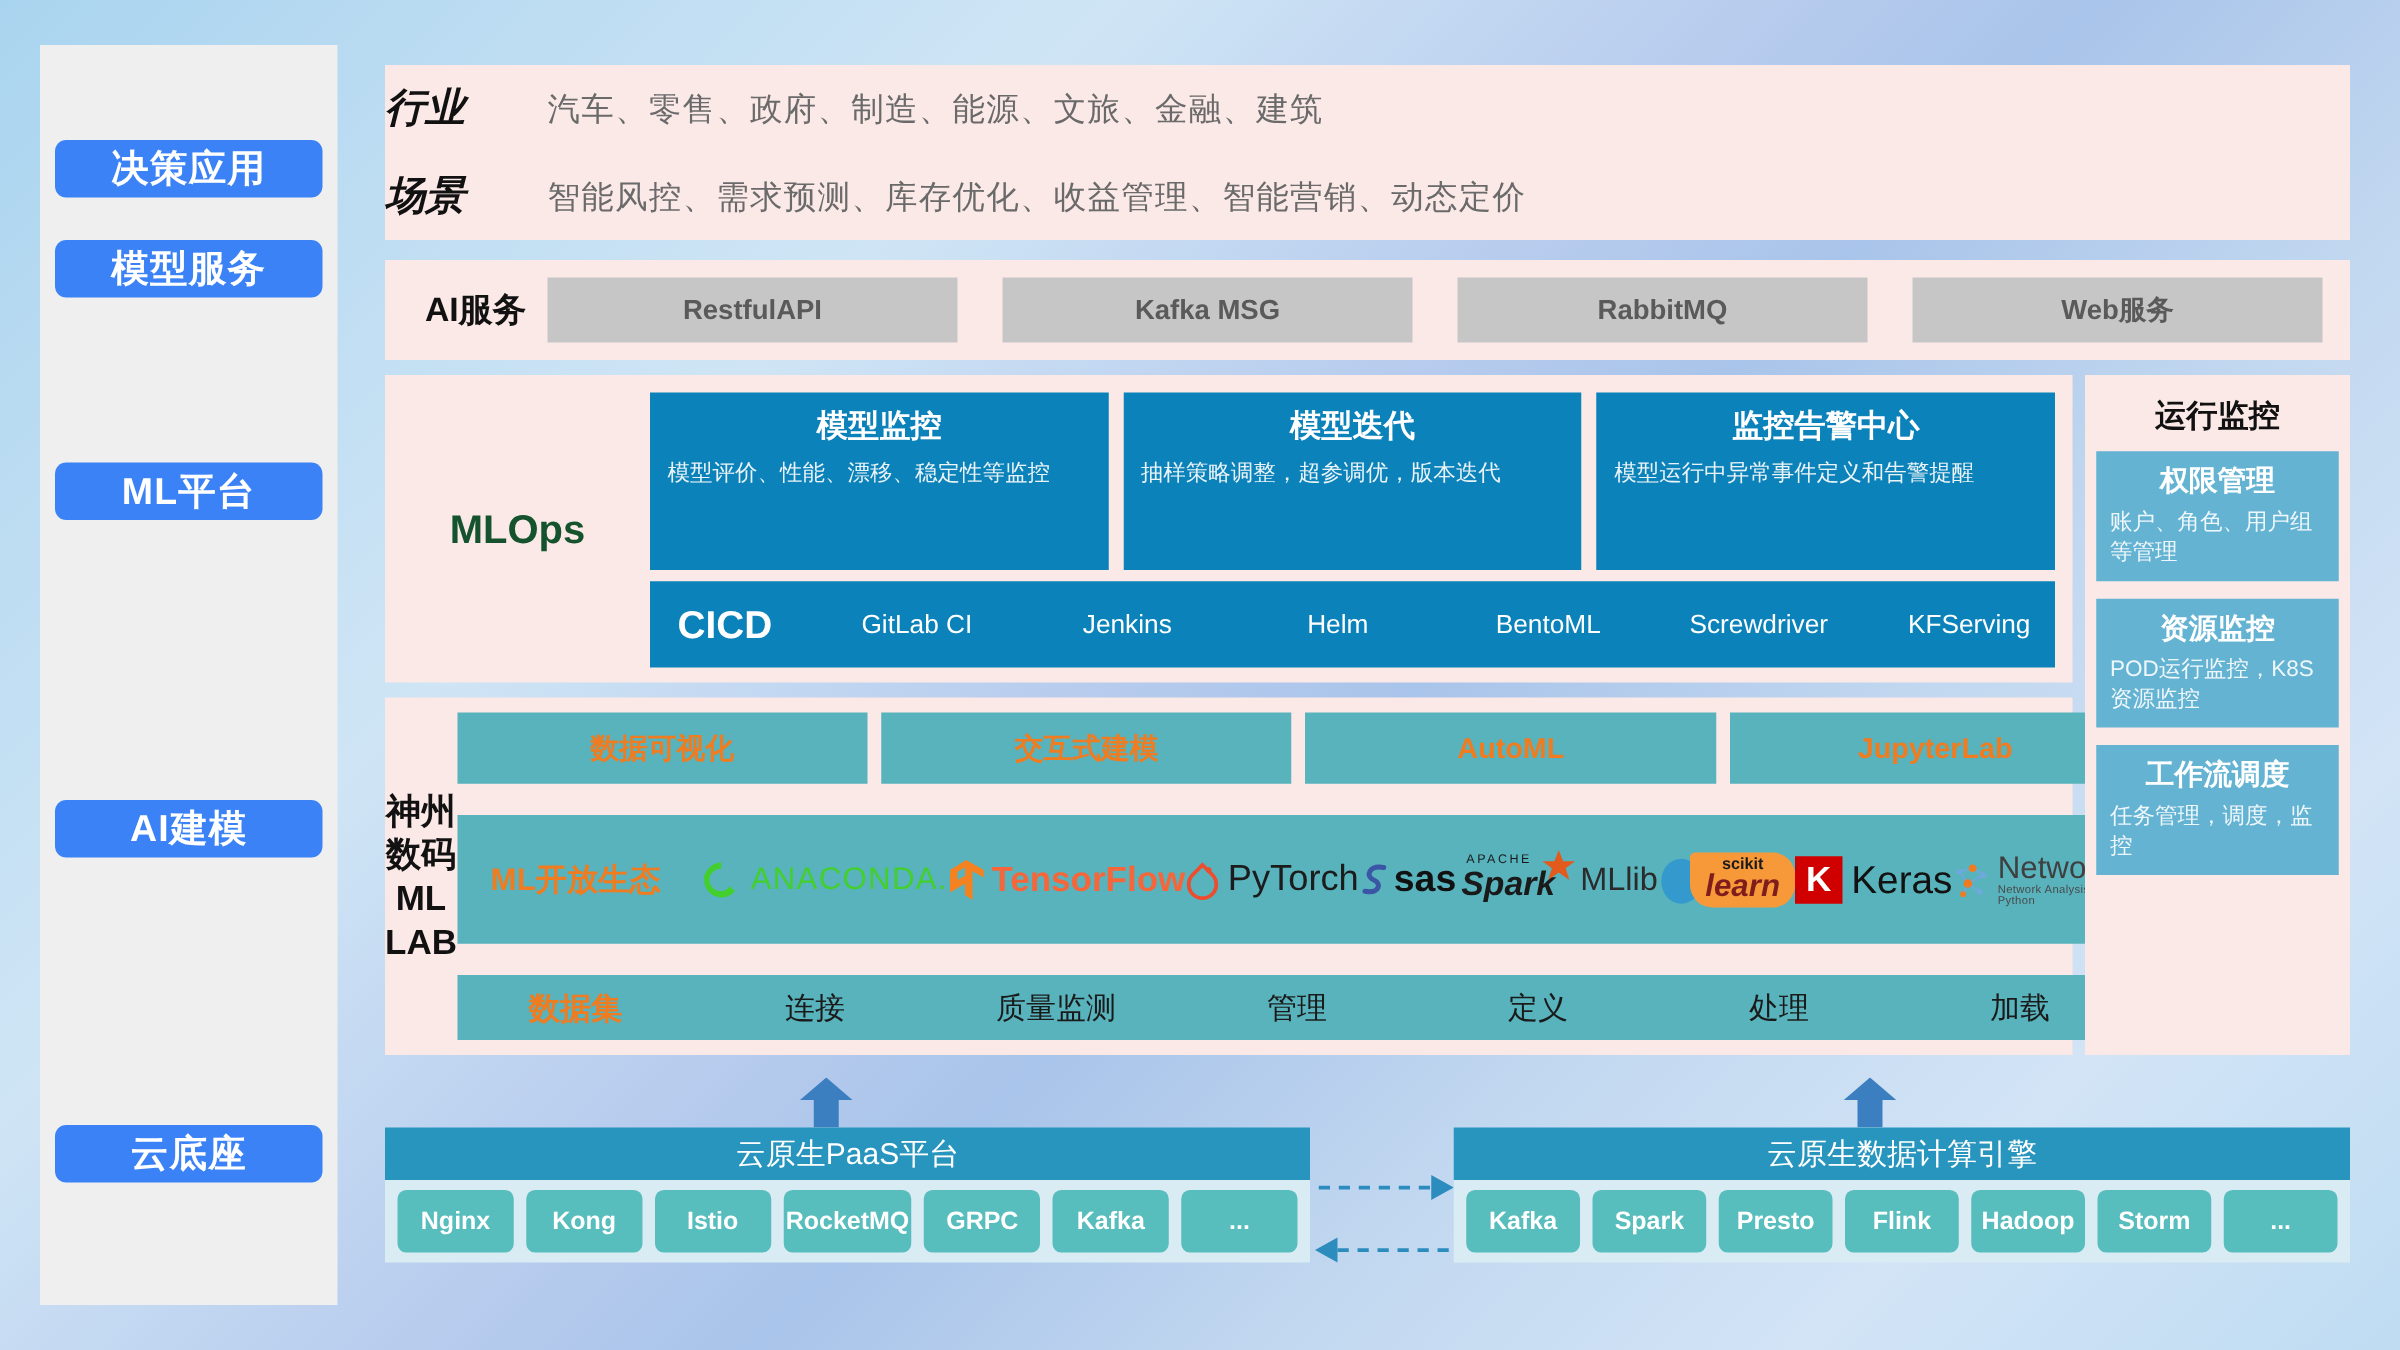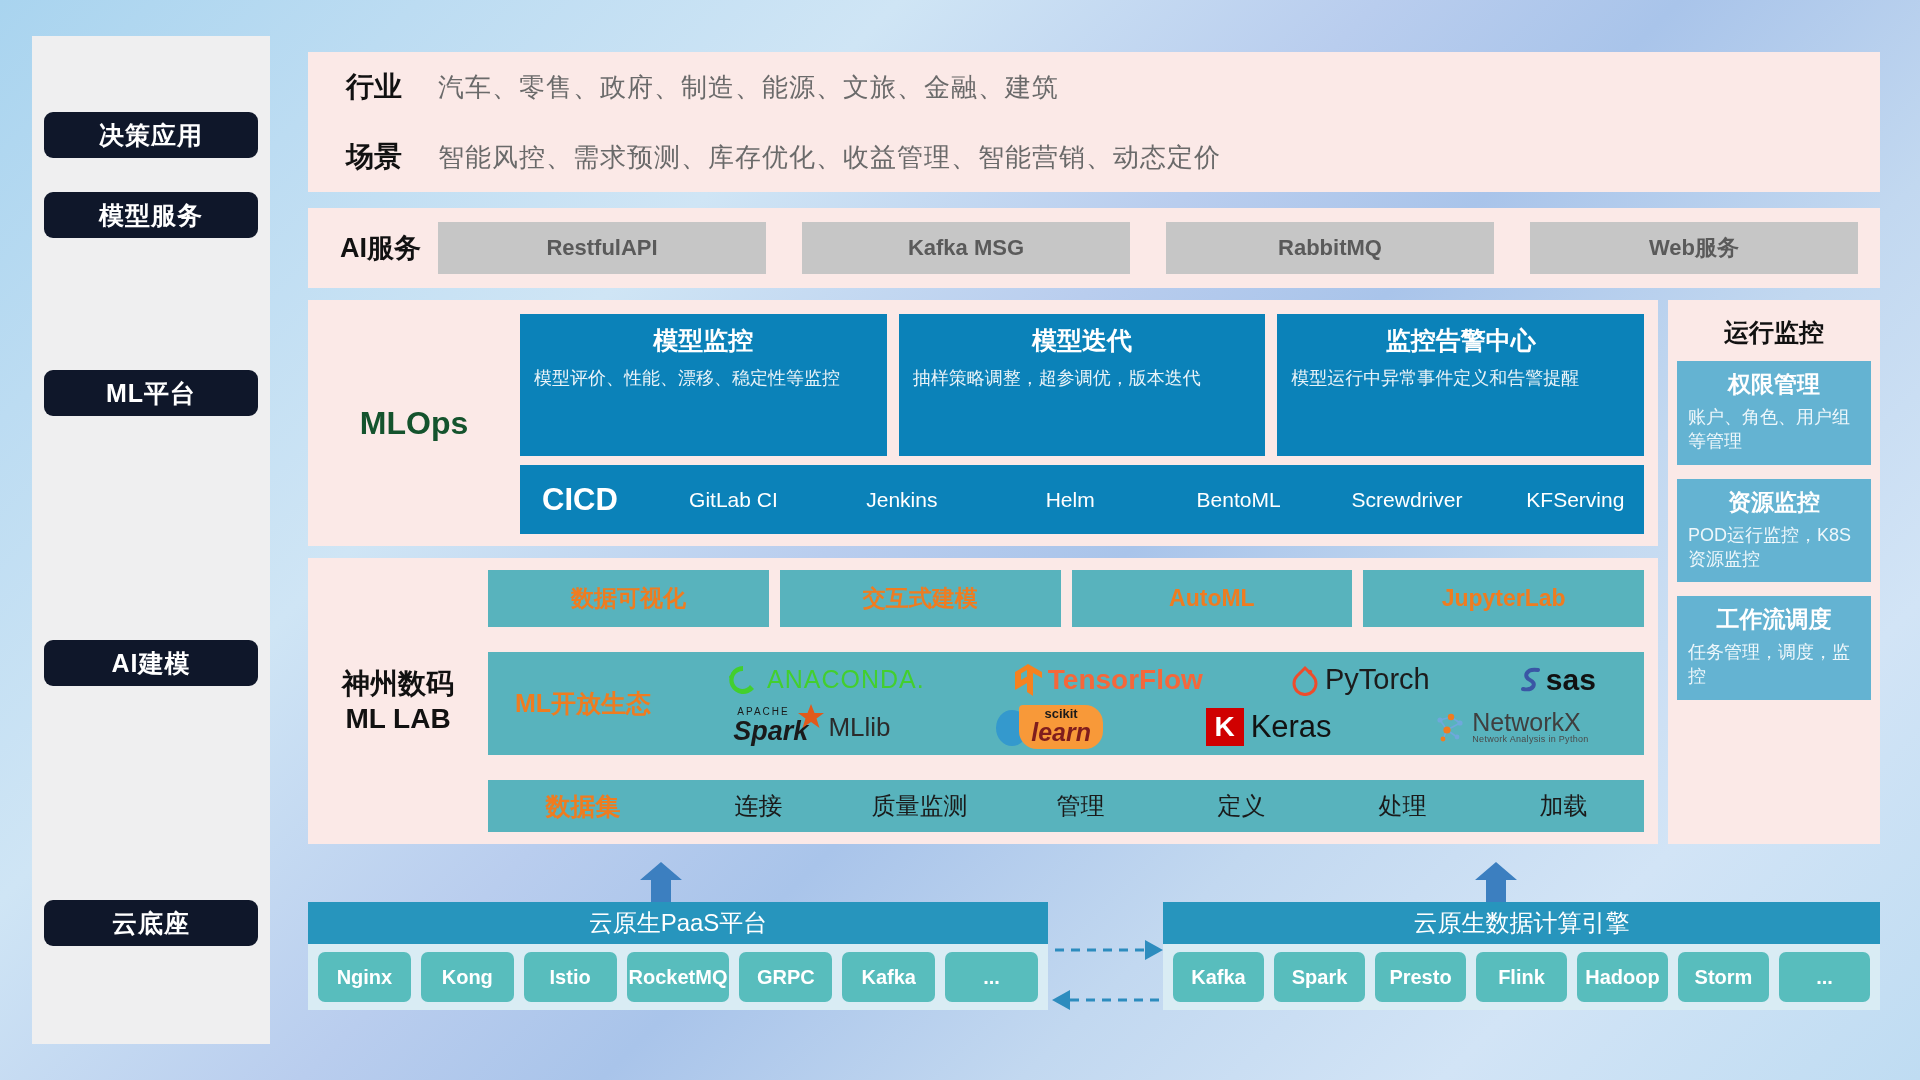--- a/index.html
+++ b/index.html
@@ -14,34 +14,34 @@
     position: relative;
   }
 
   
   #left-rail {
     position:absolute; left:32px; top:36px; width:238px; height:1008px;
     background:#efeff0;
   }
   .rail-chip {
     position:absolute; left:12px; width:214px; height:46px;
-    background:#0f172a; border-radius:9px;
-    color:#fff; font-size:25px; font-weight:bold;
+    background:#3b82f6; border-radius:9px;
+    color:#fff; font-size:30px; font-weight:bold;
     display:flex; align-items:center; justify-content:center;
     letter-spacing:1px;
   }
 
   .band { background:#fbe9e7; position:absolute; }
 
   
   #band-apps { left:308px; top:52px; width:1572px; height:140px; }
   .app-row { display:flex; align-items:center; height:70px; }
   .app-key {
-    width:130px; text-align:left; padding-left:38px;
-    font-size:28px; font-weight:bold; color:#111;
+    width:130px; text-align:left; 
+    font-size:32px; font-weight:bold; color:#111;font-style:italic;
   }
   .app-val { font-size:26px; color:#6a6a6a; letter-spacing:1px; }
 
   
   #band-svc { left:308px; top:208px; width:1572px; height:80px; display:flex; align-items:center; }
   #band-svc .sec-title { width:130px; padding-left:32px; font-size:27px; font-weight:bold; color:#111; }
   .svc-grid { flex:1; display:flex; gap:36px; padding-right:22px; }
   .svc-box {
     flex:1; height:52px; background:#c6c6c6;
     display:flex; align-items:center; justify-content:center;
@@ -73,21 +73,21 @@
     font-size:28px; font-weight:bold; color:#111; line-height:1.25; text-align:center;
   }
   .lab-right { flex:1; padding:12px 14px 12px 0; display:flex; flex-direction:column; gap:25px; }
   .lab-tools { display:flex; gap:11px; height:57px; }
   .lab-tool {
     flex:1; background:#58b3bd; display:flex; align-items:center; justify-content:center;
     font-size:23px; font-weight:bold; color:#ef7c20;
   }
   .lab-eco { flex:1; background:#58b3bd; display:flex; align-items:center; }
   .eco-label { width:190px; text-align:center; font-size:25px; font-weight:bold; color:#ef7c20; }
-  .eco-logos { flex:1; display:flex; flex-direction:column; justify-content:center; gap:4px; height:100%; padding:6px 4px; }
+  .eco-logos { flex:1; display:flex; flex-direction:row; justify-content:center; gap:4px; height:100%; padding:6px 4px; }
   .eco-line { flex:1; display:flex; align-items:center; justify-content:space-around; }
   .lab-data { height:52px; background:#58b3bd; display:flex; align-items:center; }
   .lab-data .dlead { width:190px; text-align:center; font-size:25px; font-weight:bold; color:#ef7c20; }
   .lab-data .ditem { flex:1; text-align:center; font-size:24px; color:#1a1a1a; }
 
   
   #band-mon {
     left:1668px; top:300px; width:212px; height:544px;
     display:flex; flex-direction:column; align-items:center; padding:10px 9px;
   }

